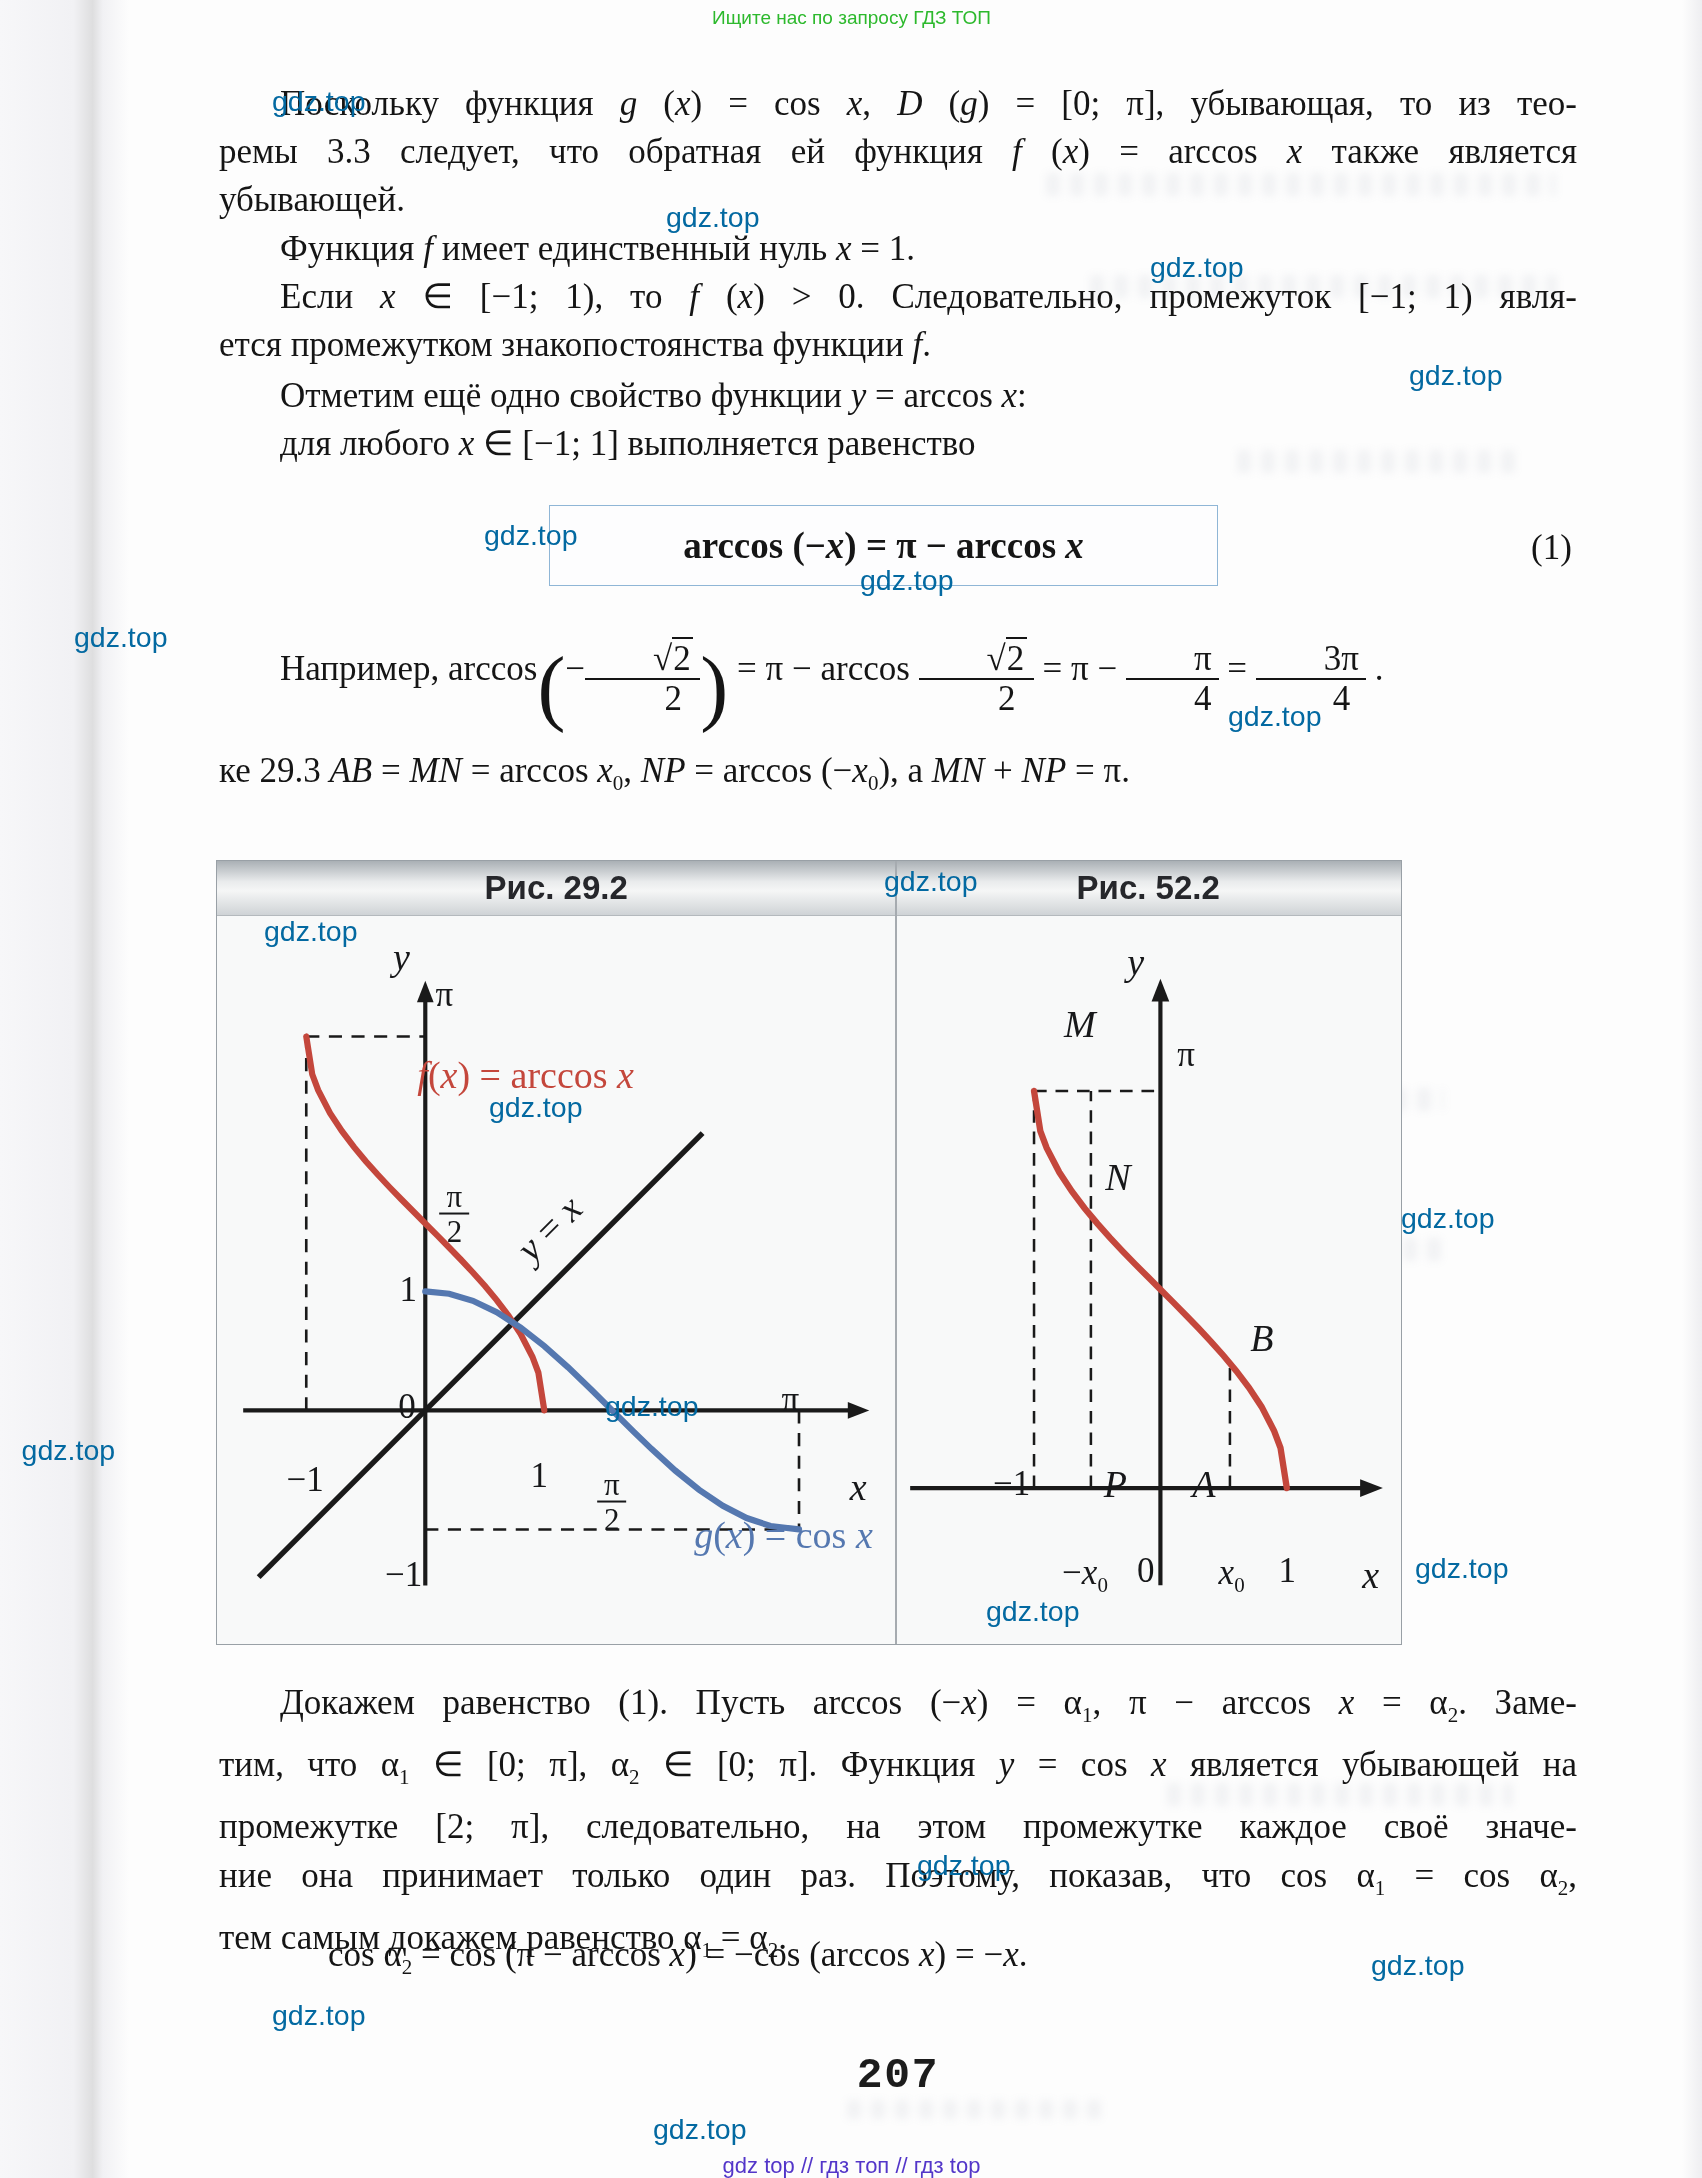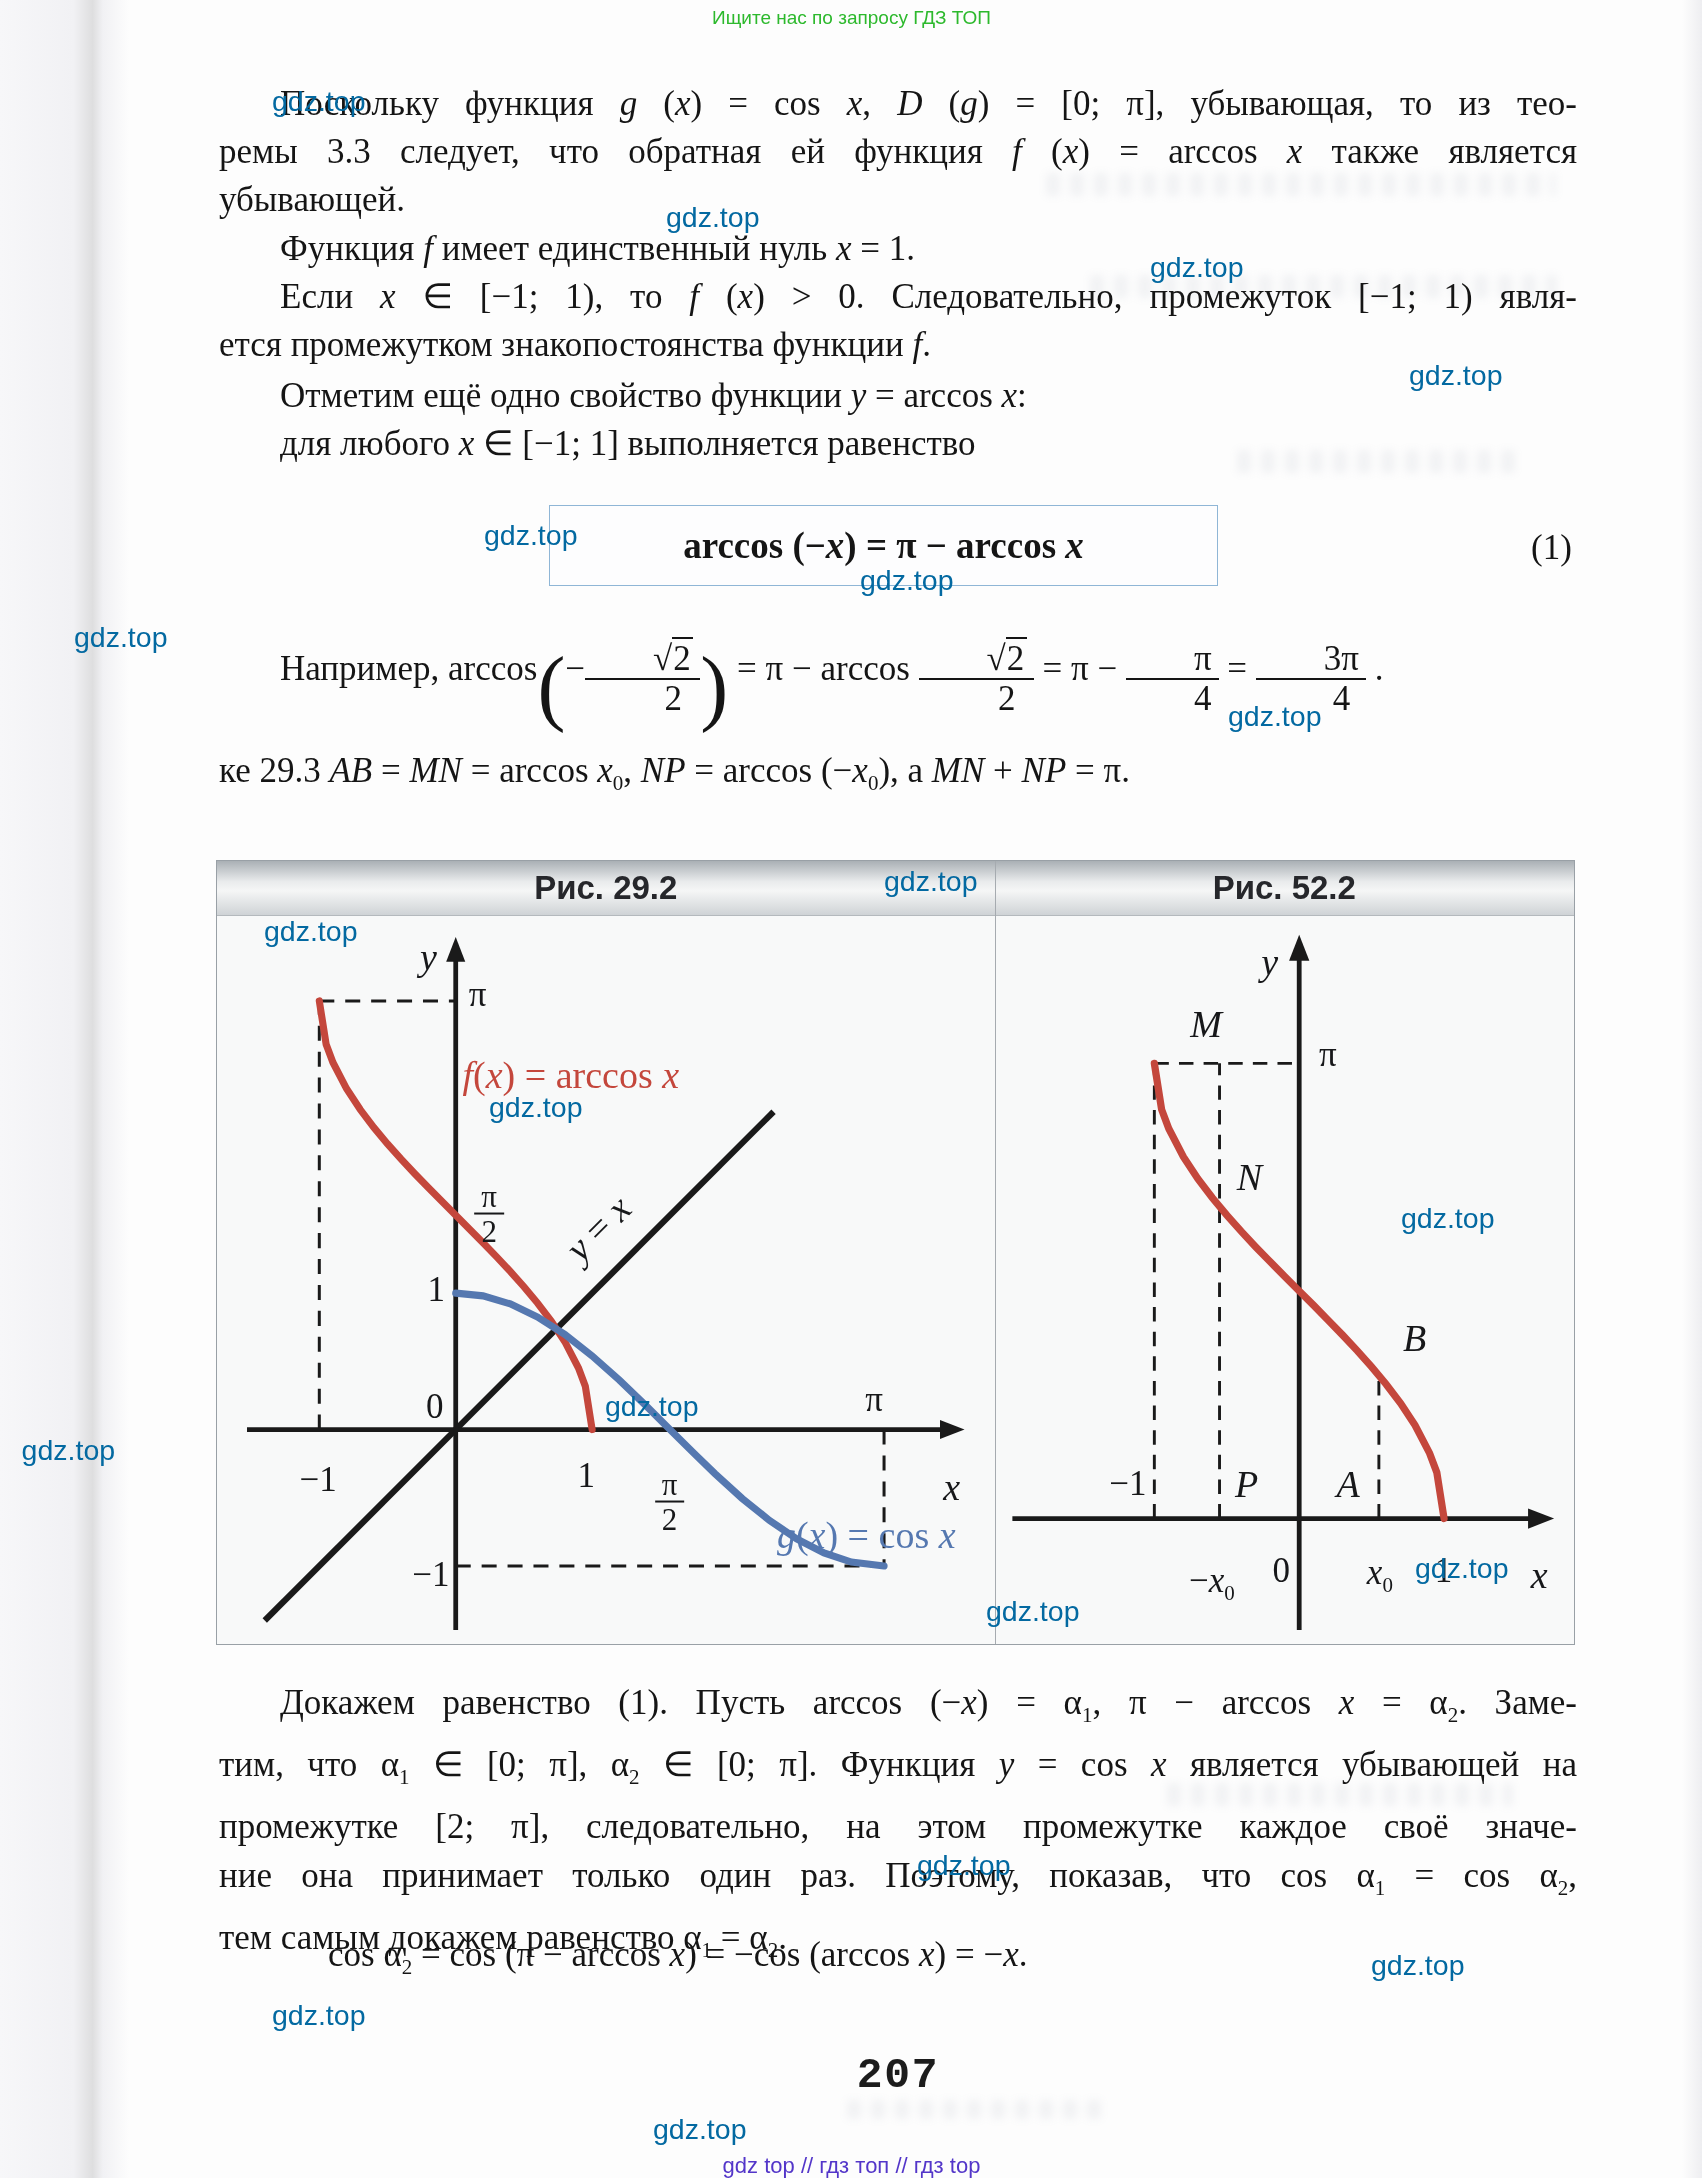--- a/index.html
+++ b/index.html
@@ -28,21 +28,21 @@
   .formula-row{position:absolute;top:505px;width:1358px;height:83px;}
   .formula-box{position:absolute;left:330px;width:669px;height:81px;border:1.7px solid #8fb6d6;
                background:#fdfdfe;display:flex;align-items:center;justify-content:center;
                font-size:37px;box-sizing:border-box;}
   .eq-number{position:absolute;right:5.2px;top:22.5px;font-size:35px;}
   .example{position:absolute;top:605px;width:1358px;font-size:35px;line-height:128px;text-indent:61px;}
   .pageno{position:absolute;top:2051px;left:0;width:1358px;text-align:center;
           font-family:Liberation Mono, monospace;font-weight:bold;font-size:43px;
           letter-spacing:1.7px;color:#1c1c1c;}
   
-  .figure{position:absolute;left:216px;top:860px;width:1359px;height:785px;
+  .figure{position:absolute;left:216px;top:860px;width:1186px;height:785px;
           border:1.7px solid #99a0a6;background:#f8f9f9;box-sizing:border-box;}
   .fig-header{position:absolute;top:0;left:0;right:0;height:54px;display:flex;
           background:linear-gradient(180deg,#aab0b5 0%,#e9ebec 38%,#f5f6f6 55%,#cfd3d6 100%);
           border-bottom:0.9px solid #b4b9bd;}
   .cap{width:57.3%;display:flex;align-items:center;justify-content:center;
        font-family:"Liberation Sans",sans-serif;font-weight:bold;font-size:33px;color:#26272b;}
   .cap:last-child{width:42.7%;}
   .divider{position:absolute;left:57.3%;top:0;bottom:0;width:1.7px;background:#a6abb0;}
   .panels{position:absolute;top:54px;left:0;right:0;bottom:0;display:flex;}
   .panel{position:relative;height:100%;}
@@ -185,21 +185,21 @@
         </svg>
         <div class="labels">
             <span class="glabel t44" style="left: 47.5%; top: 6.4%;"><i>y</i></span>
             <span class="glabel t44" style="left: 36.5%; top: 15%;"><i>M</i></span>
             <span class="glabel" style="left: 57.5%; top: 19.2%;">π</span>
             <span class="glabel t44" style="left: 44%; top: 36%;"><i>N</i></span>
             <span class="glabel t44" style="left: 72.5%; top: 58%;"><i>B</i></span>
             <span class="glabel" style="left: 23%; top: 78%;">−1</span>
             <span class="glabel t44" style="left: 43.5%; top: 78%;"><i>P</i></span>
             <span class="glabel t44" style="left: 61%; top: 78%;"><i>A</i></span>
-            <span class="glabel" style="left: 37.5%; top: 90.5%; margin-top: 8px;">−<i>x</i><sub>0</sub></span>
+            <span class="glabel" style="left: 37.5%; top: 90.5%;">−<i>x</i><sub>0</sub></span>
             <span class="glabel" style="left: 49.5%; top: 90%;">0</span>
             <span class="glabel" style="left: 66.5%; top: 90.5%;"><i>x</i><sub>0</sub></span>
             <span class="glabel" style="left: 77.5%; top: 90%;">1</span>
             <span class="glabel t44" style="left: 94%; top: 90.5%;"><i>x</i></span>
           </div>
       </div>
 
     </div>
   </div>
 

